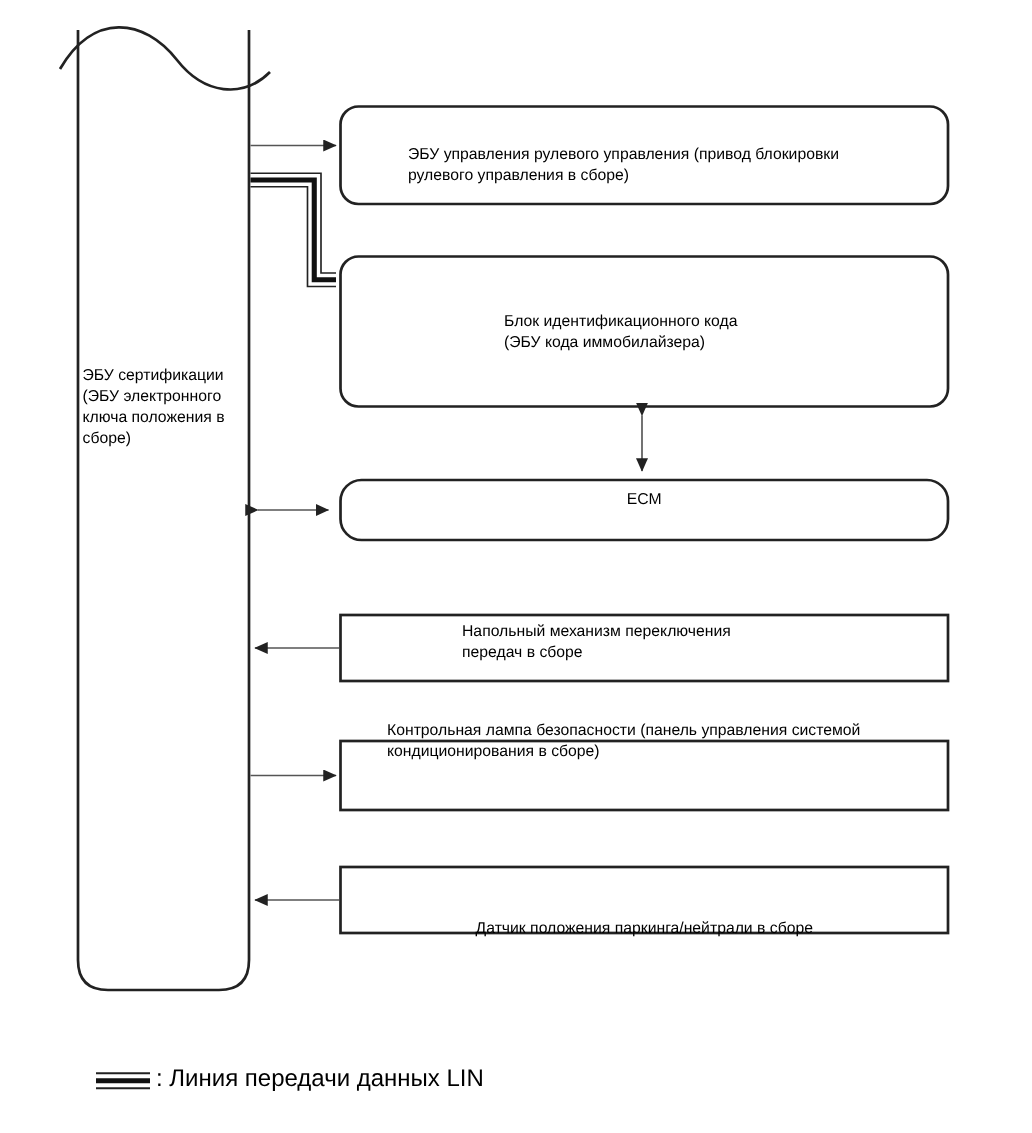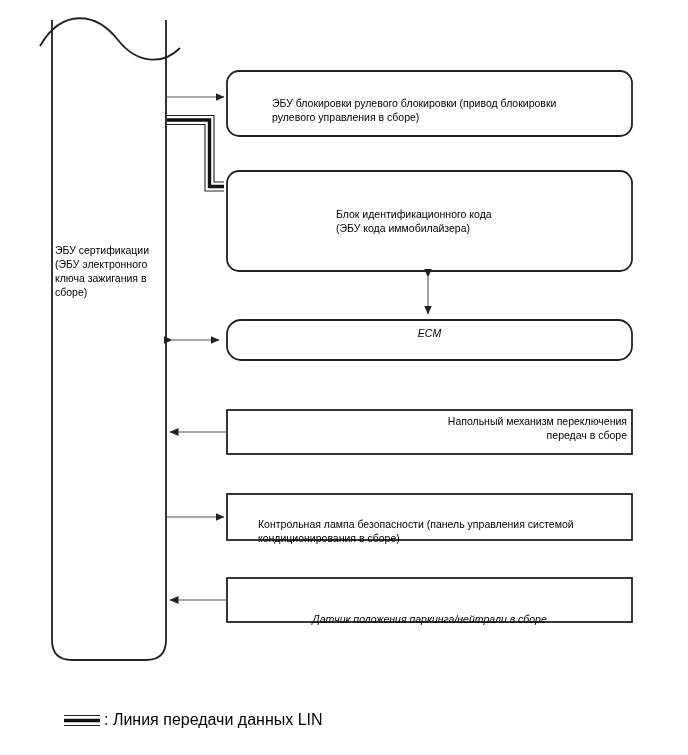--- a/index.html
+++ b/index.html
@@ -35,21 +35,20 @@
     white-space: pre-line;
   }
   .trunk-text {
     left: 55px;
     top: 243px;
     width: 112px;
     text-align: left;
   }
   .box-text-center {
     text-align: center;
-    font-style: italic;
   }
   .box-text-left {
     text-align: left;
   }
   .legend-label {
     position: absolute;
     left: 104px;
     top: 713px;
     font-size: 16px;
     line-height: 14px;
@@ -119,34 +118,34 @@
 
     <g>
       <line x1="64" y1="715.5" x2="100" y2="715.5" stroke="#222222" stroke-width="1.2"></line>
       <line x1="64" y1="720.5" x2="100" y2="720.5" stroke="#111111" stroke-width="3.4"></line>
       <line x1="64" y1="725.5" x2="100" y2="725.5" stroke="#222222" stroke-width="1.2"></line>
     </g>
   </svg>
 
   <div class="node-text trunk-text">ЭБУ сертификации
 (ЭБУ электронного
-ключа зажигания в
+ключа положения в
 сборе)</div>
 
-  <div class="node-text box-text-left" style="left:272px; top:96px; width:330px;">ЭБУ блокировки рулевого блокировки (привод блокировки
+  <div class="node-text box-text-left" style="left:272px; top:96px; width:330px;">ЭБУ управления рулевого управления (привод блокировки
 рулевого управления в сборе)</div>
 
   <div class="node-text box-text-left" style="left:336px; top:207px; width:260px;">Блок идентификационного кода
 (ЭБУ кода иммобилайзера)</div>
 
   <div class="node-text box-text-center" style="left:227px; top:326px; width:405px;">ECM</div>
 
-  <div class="node-text box-text-left" style="left:327px; top:414px; width:300px;text-align:right;">Напольный механизм переключения
+  <div class="node-text box-text-left" style="left:308px; top:414px; width:300px;">Напольный механизм переключения
 передач в сборе</div>
 
-  <div class="node-text box-text-left" style="left:258px; top:517px; width:360px;">Контрольная лампа безопасности (панель управления системой
+  <div class="node-text box-text-left" style="left:258px; top:480px; width:360px;">Контрольная лампа безопасности (панель управления системой
 кондиционирования в сборе)</div>
 
   <div class="node-text box-text-center" style="left:227px; top:593px; width:405px;margin-top:19px;">Датчик положения паркинга/нейтрали в сборе</div>
 
   <div class="legend-label">: Линия передачи данных LIN</div>
 
 </div>
 
 </body></html>

